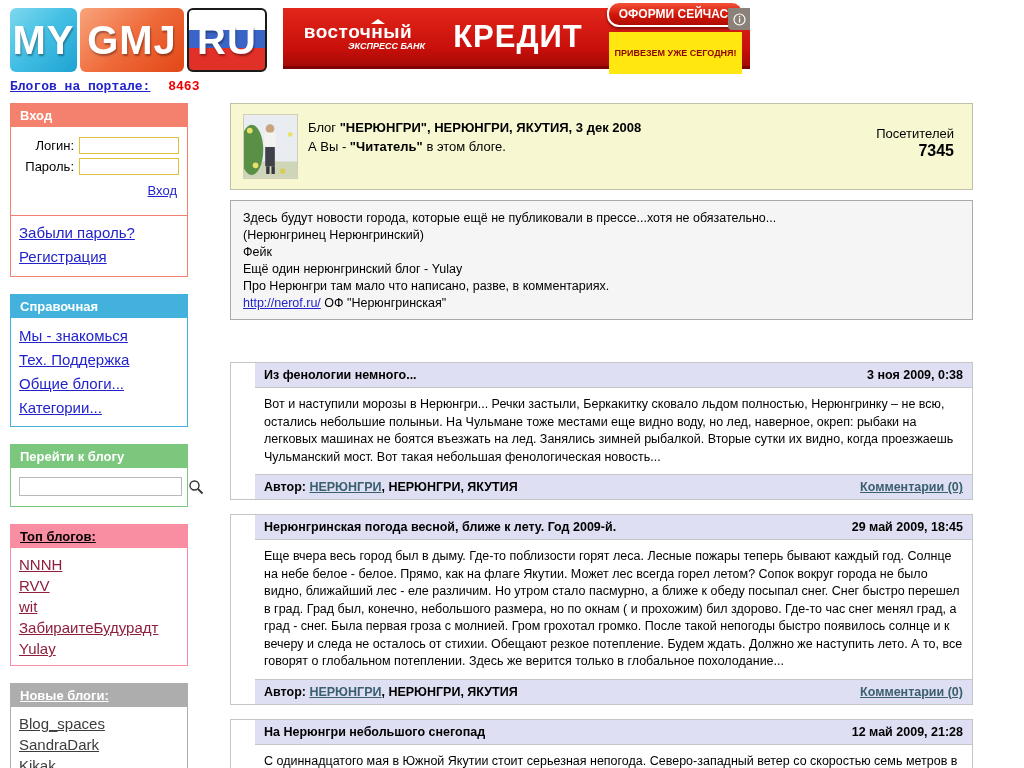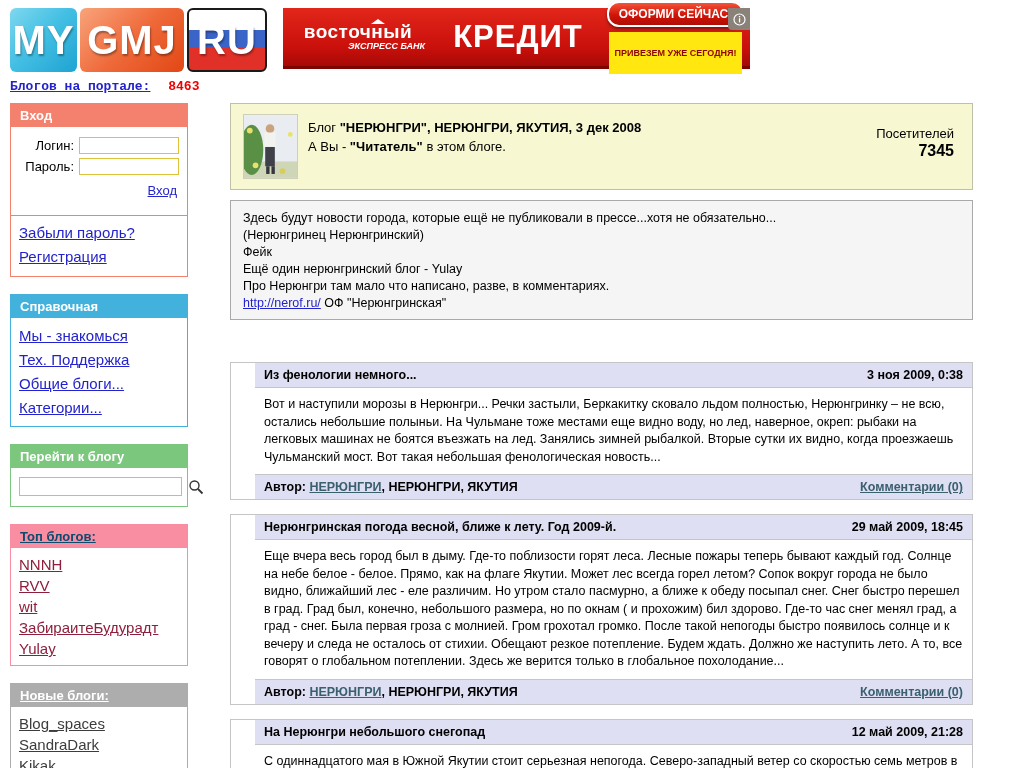--- a/index.html
+++ b/index.html
@@ -77,21 +77,21 @@
   .box-help a { color:#2323cc; }
 
   .box-goto { border:1px solid #7cc77e; }
   .box-goto .shead { background:#7cc77e; }
   .goto-row { display:flex; align-items:center; gap:6px; padding:9px 8px 10px; }
   .goto-row input { flex:1; height:19px; border:1px solid #b9b9b9; outline:none; font-size:12px; padding:0 3px; }
   .search-icon { width:16px; height:16px; cursor:pointer; flex:0 0 auto; }
 
   .box-top { border:1px solid #f98da1; }
   .box-top .shead { background:#f98da1; }
-  .box-top .shead span { color:#0c4a6e; text-decoration:underline; }
+  .box-top .shead span { color:#000000; text-decoration:underline; }
   .box-top a { color:#8e1f3c; line-height:21px; }
 
   .box-new { border:1px solid #adadad; }
   .box-new .shead { background:#adadad; }
   .box-new .shead span { text-decoration:underline; }
   .box-new a { color:#3c3c3c; line-height:21px; }
 
   
   .main { position:absolute; left:230px; top:103px; width:743px; }
 

